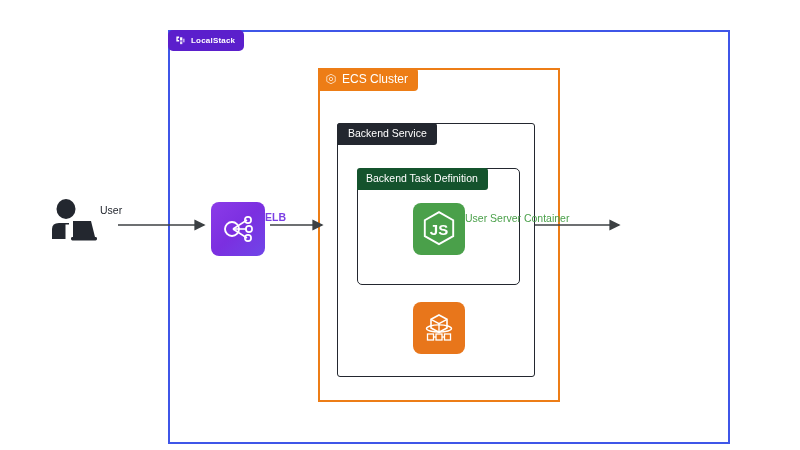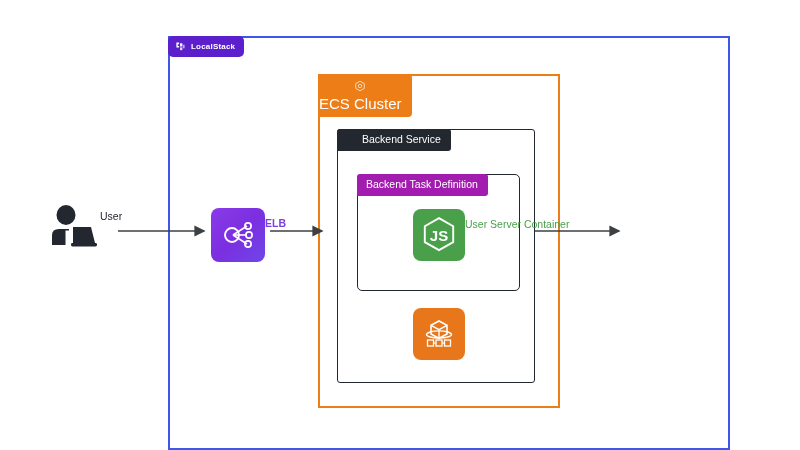--- a/index.html
+++ b/index.html
@@ -3,21 +3,21 @@
 <meta charset="utf-8">
 <style>
   html,body{margin:0;padding:0;}
   body{
     width:800px;height:450px;
     background:#ffffff;
     font-family:"Liberation Sans","DejaVu Sans",sans-serif;
     overflow:hidden;
     position:relative;
   }
-  #stage{position:absolute;left:0;top:16px;width:800px;height:406px;}
+  #stage{position:absolute;left:0;top:10px;width:800px;height:406px;}
 
   
   .boundary{position:absolute;box-sizing:border-box;background:transparent;}
   .boundary-label{
     position:absolute;
     display:flex;align-items:center;gap:5px;
     padding:4px 9px 5px 8px;
     font-size:10px;line-height:1;
     white-space:nowrap;
     box-sizing:border-box;
@@ -40,47 +40,46 @@
 
   #ecs-boundary{
     left:318px;top:58px;width:242px;height:334px;
     border:2px solid #ED7D16;
   }
   #ecs-badge{
     left:318px;top:58px;
     background:#ED7D16;
     color:#ffffff;
     border-radius:4px 4px 4px 0;
-    font-size:15px;
-    padding:5px 10px 6px 1px;
-    flex-direction:column;
+    font-size:12px;
+    padding:5px 10px 6px 7px;
   }
 
   #service-boundary{
     left:337px;top:113px;width:198px;height:254px;
     border:1.6px solid #23272F;
     border-radius:3px;
   }
   #service-badge{
     left:337px;top:113px;
     background:#23272F;
     color:#ffffff;
     border-radius:3px 3px 3px 0;
     font-size:10.5px;
-    padding:5px 10px 6px 25px;
+    padding:5px 10px 6px 11px;
   }
 
   #task-boundary{
     left:357px;top:158px;width:163px;height:117px;
     border:1.6px solid #23272F;
     border-radius:5px;
   }
   #task-badge{
     left:357px;top:158px;
-    background:#a21caf;
+    background:#14532d;
     color:#ffffff;
     border-radius:3px 3px 3px 0;
     font-size:10.5px;
     padding:5px 10px 6px 9px;
   }
 
   
   .node{position:absolute;display:flex;flex-direction:row;align-items:flex-start;}
   .node-tile{
     width:54px;height:54px;

